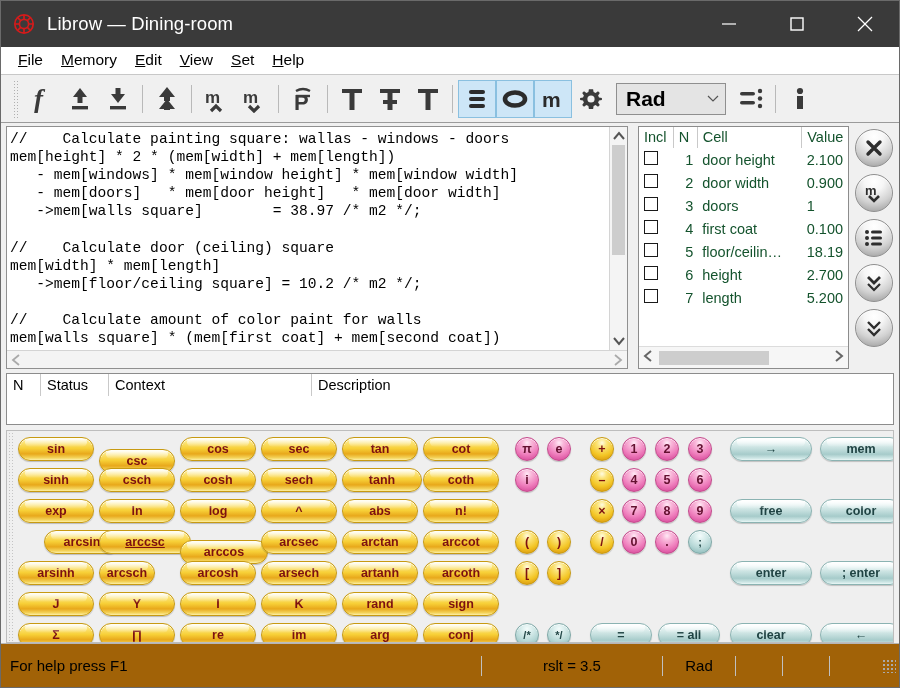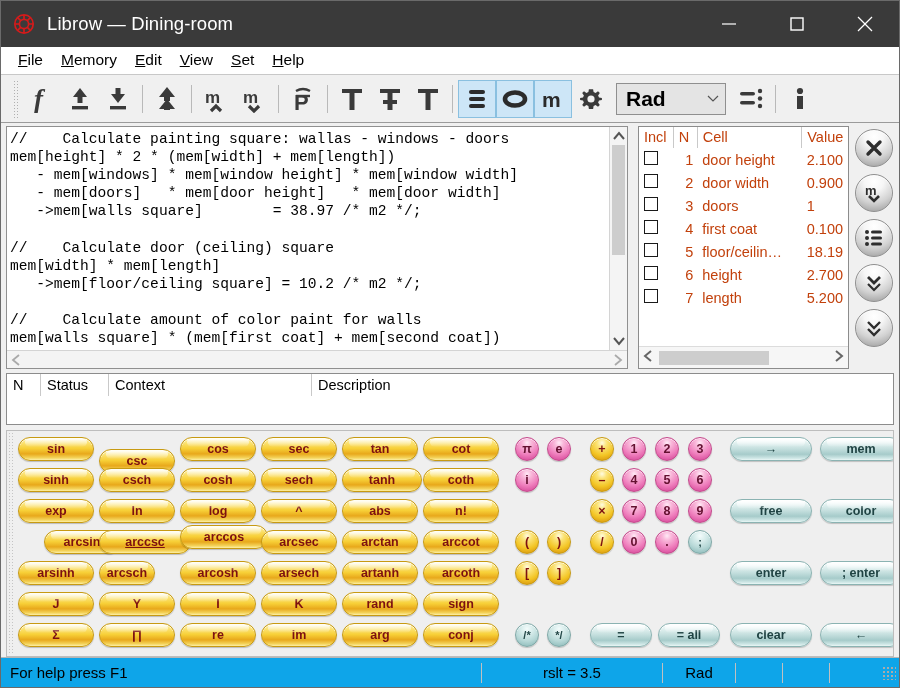--- a/index.html
+++ b/index.html
@@ -166,21 +166,21 @@
   }
   .mem-table-wrap {
     flex: 1;
     border: 1px solid #8c8c8c;
     background: #fff;
     display: flex; flex-direction: column;
     margin-right: 2px;
   }
   table.mem {
     width: 100%; border-collapse: collapse;
-    font-size: 14.5px; color: #c2410c;
+    font-size: 14.5px; color: #14532d;
     table-layout: fixed;
   }
   table.mem th {
     font-weight: normal; text-align: left;
     padding: 1px 4px 2px 5px;
     border-right: 1px solid #c9c9c9;
     height: 21px;
     white-space: nowrap;
   }
   table.mem th:last-child { border-right: none; }
@@ -327,22 +327,22 @@
   .key.teal-pill::after {
     content: ""; position: absolute;
     left: 6px; right: 6px; top: 1px; height: 8px;
     border-radius: 8px 8px 12px 12px;
     background: linear-gradient(to bottom, rgba(255,255,255,.9), rgba(255,255,255,0));
     pointer-events: none;
   }
 
   
   .statusbar {
-    height: 30px; flex: 0 0 auto;
-    background: #0ea5e9;
+    height: 44px; flex: 0 0 auto;
+    background: #a16207;
     border-top: 1px solid #b6b6b6;
     display: flex; align-items: center;
     font-size: 15px; color: #000;
   }
   .sb-cell { height: 30px; display: flex; align-items: center; padding-left: 9px; }
   .sb-sep { width: 1px; height: 20px; background: #c0c0c0; }
   .sb-help { width: 480px; }
   .sb-rslt { width: 180px; justify-content: center; padding-left: 0; }
   .sb-mode { width: 72px; justify-content: center; padding-left: 0; }
   .sb-pad { width: 46px; }
@@ -734,21 +734,21 @@
       </div>
       <div class="key pill" style="left: 416px; top: 68px; width: 76px;">
         <span>n!</span>
       </div>
       <div class="key pill" style="left: 11px; top: 99px; width: 76px; margin-left: 26px;">
         <span>arcsin</span>
       </div>
       <div class="key pill" style="left: 92px; top: 99px; width: 92px; text-decoration: underline;">
         <span>arccsc</span>
       </div>
-      <div class="key pill" style="left: 173px; top: 94px; width: 88px;">
+      <div class="key pill" style="left: 173px; top: 109px; width: 88px;">
         <span>arccos</span>
       </div>
       <div class="key pill" style="left: 254px; top: 99px; width: 76px;">
         <span>arcsec</span>
       </div>
       <div class="key pill" style="left: 335px; top: 99px; width: 76px;">
         <span>arctan</span>
       </div>
       <div class="key pill" style="left: 416px; top: 99px; width: 76px;">
         <span>arccot</span>

